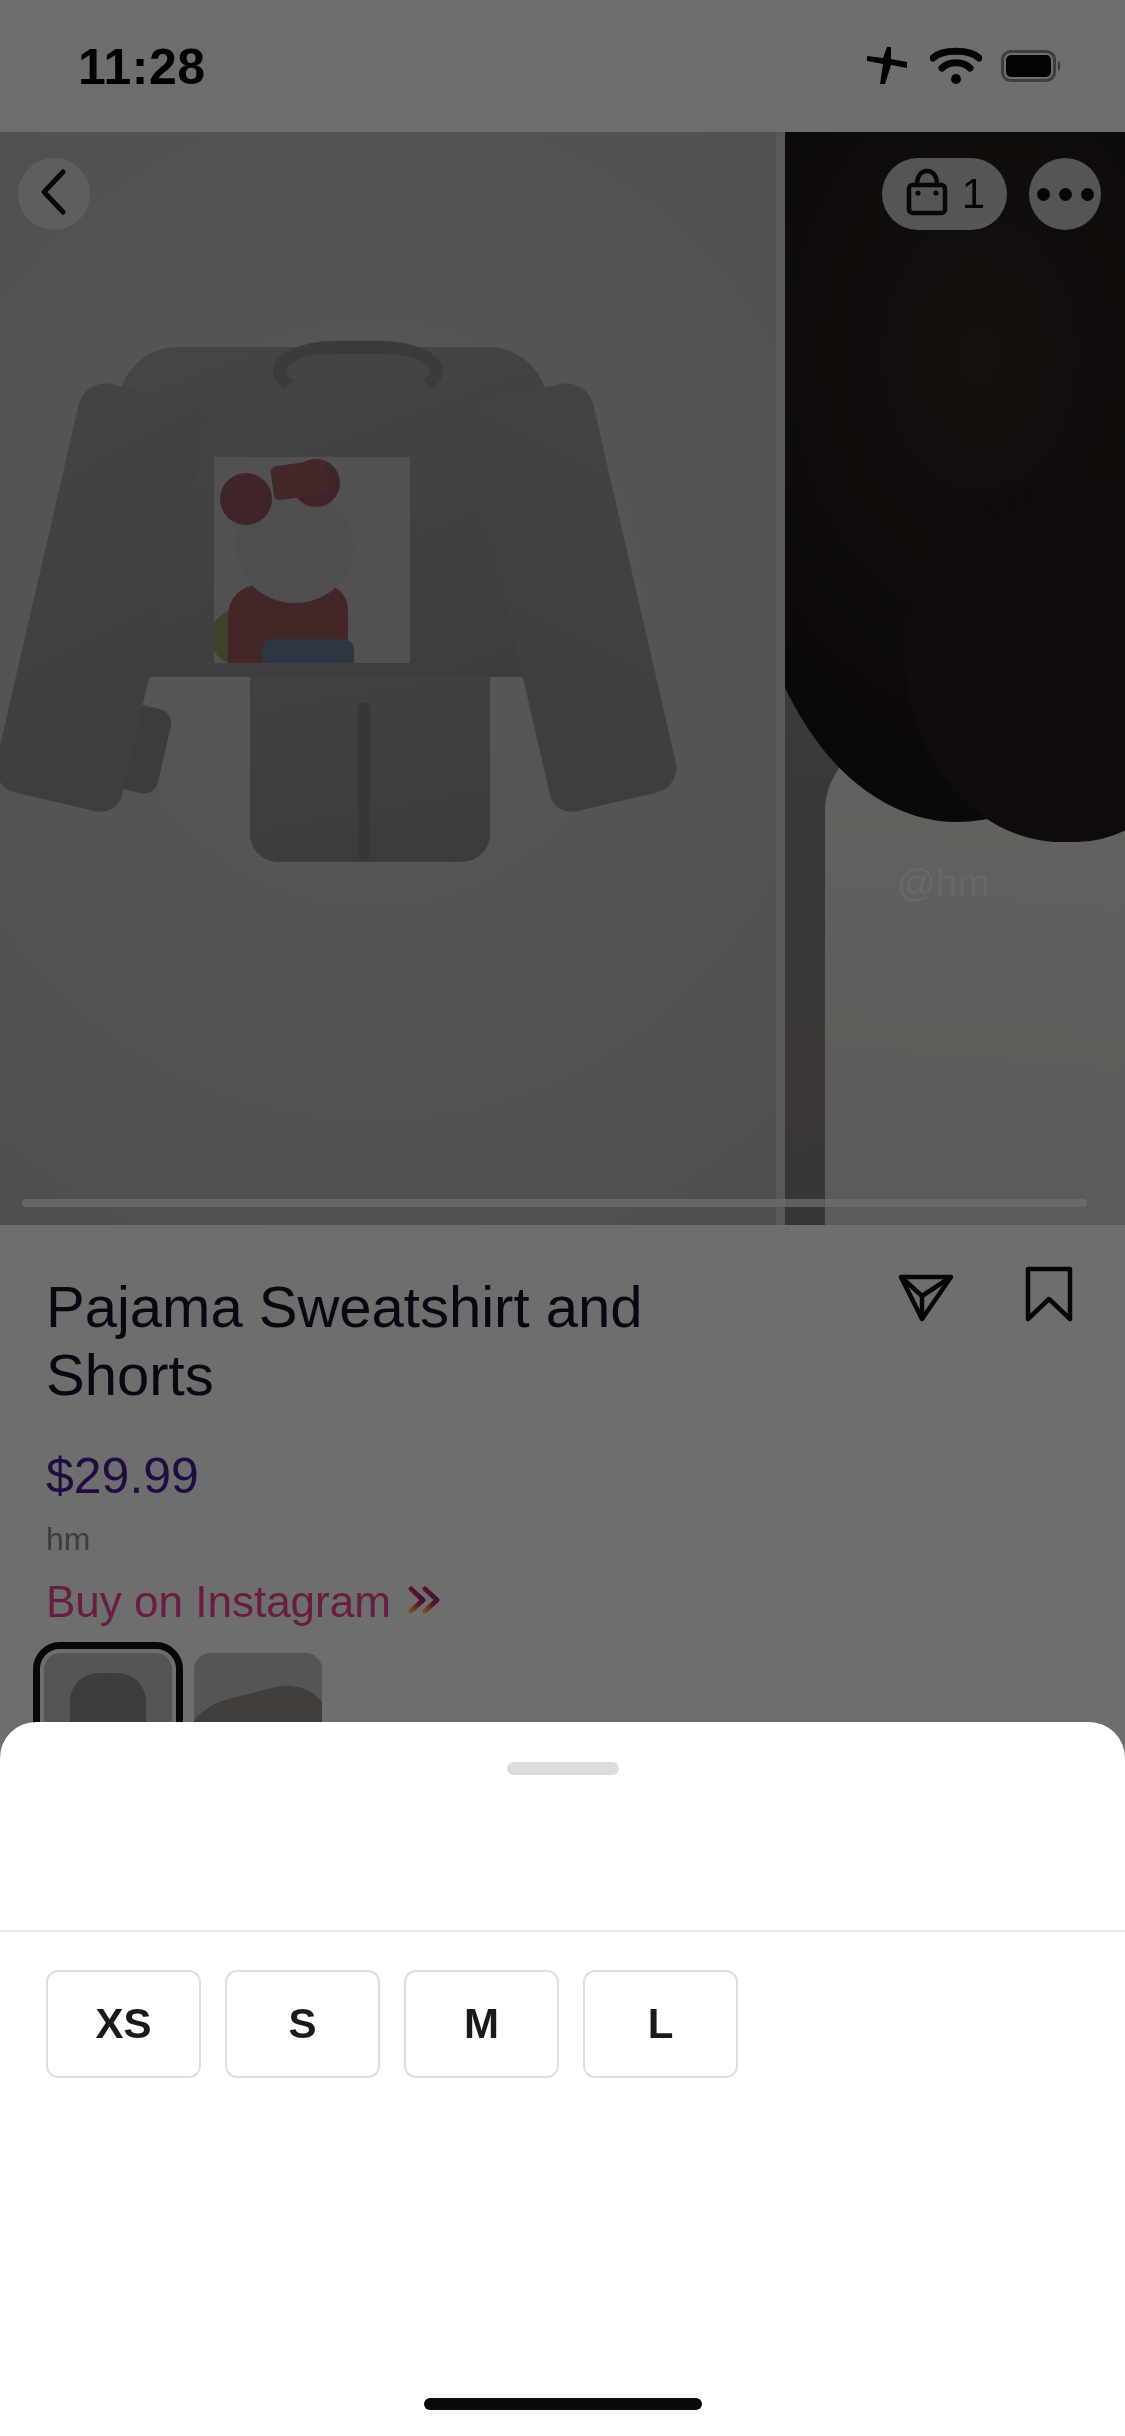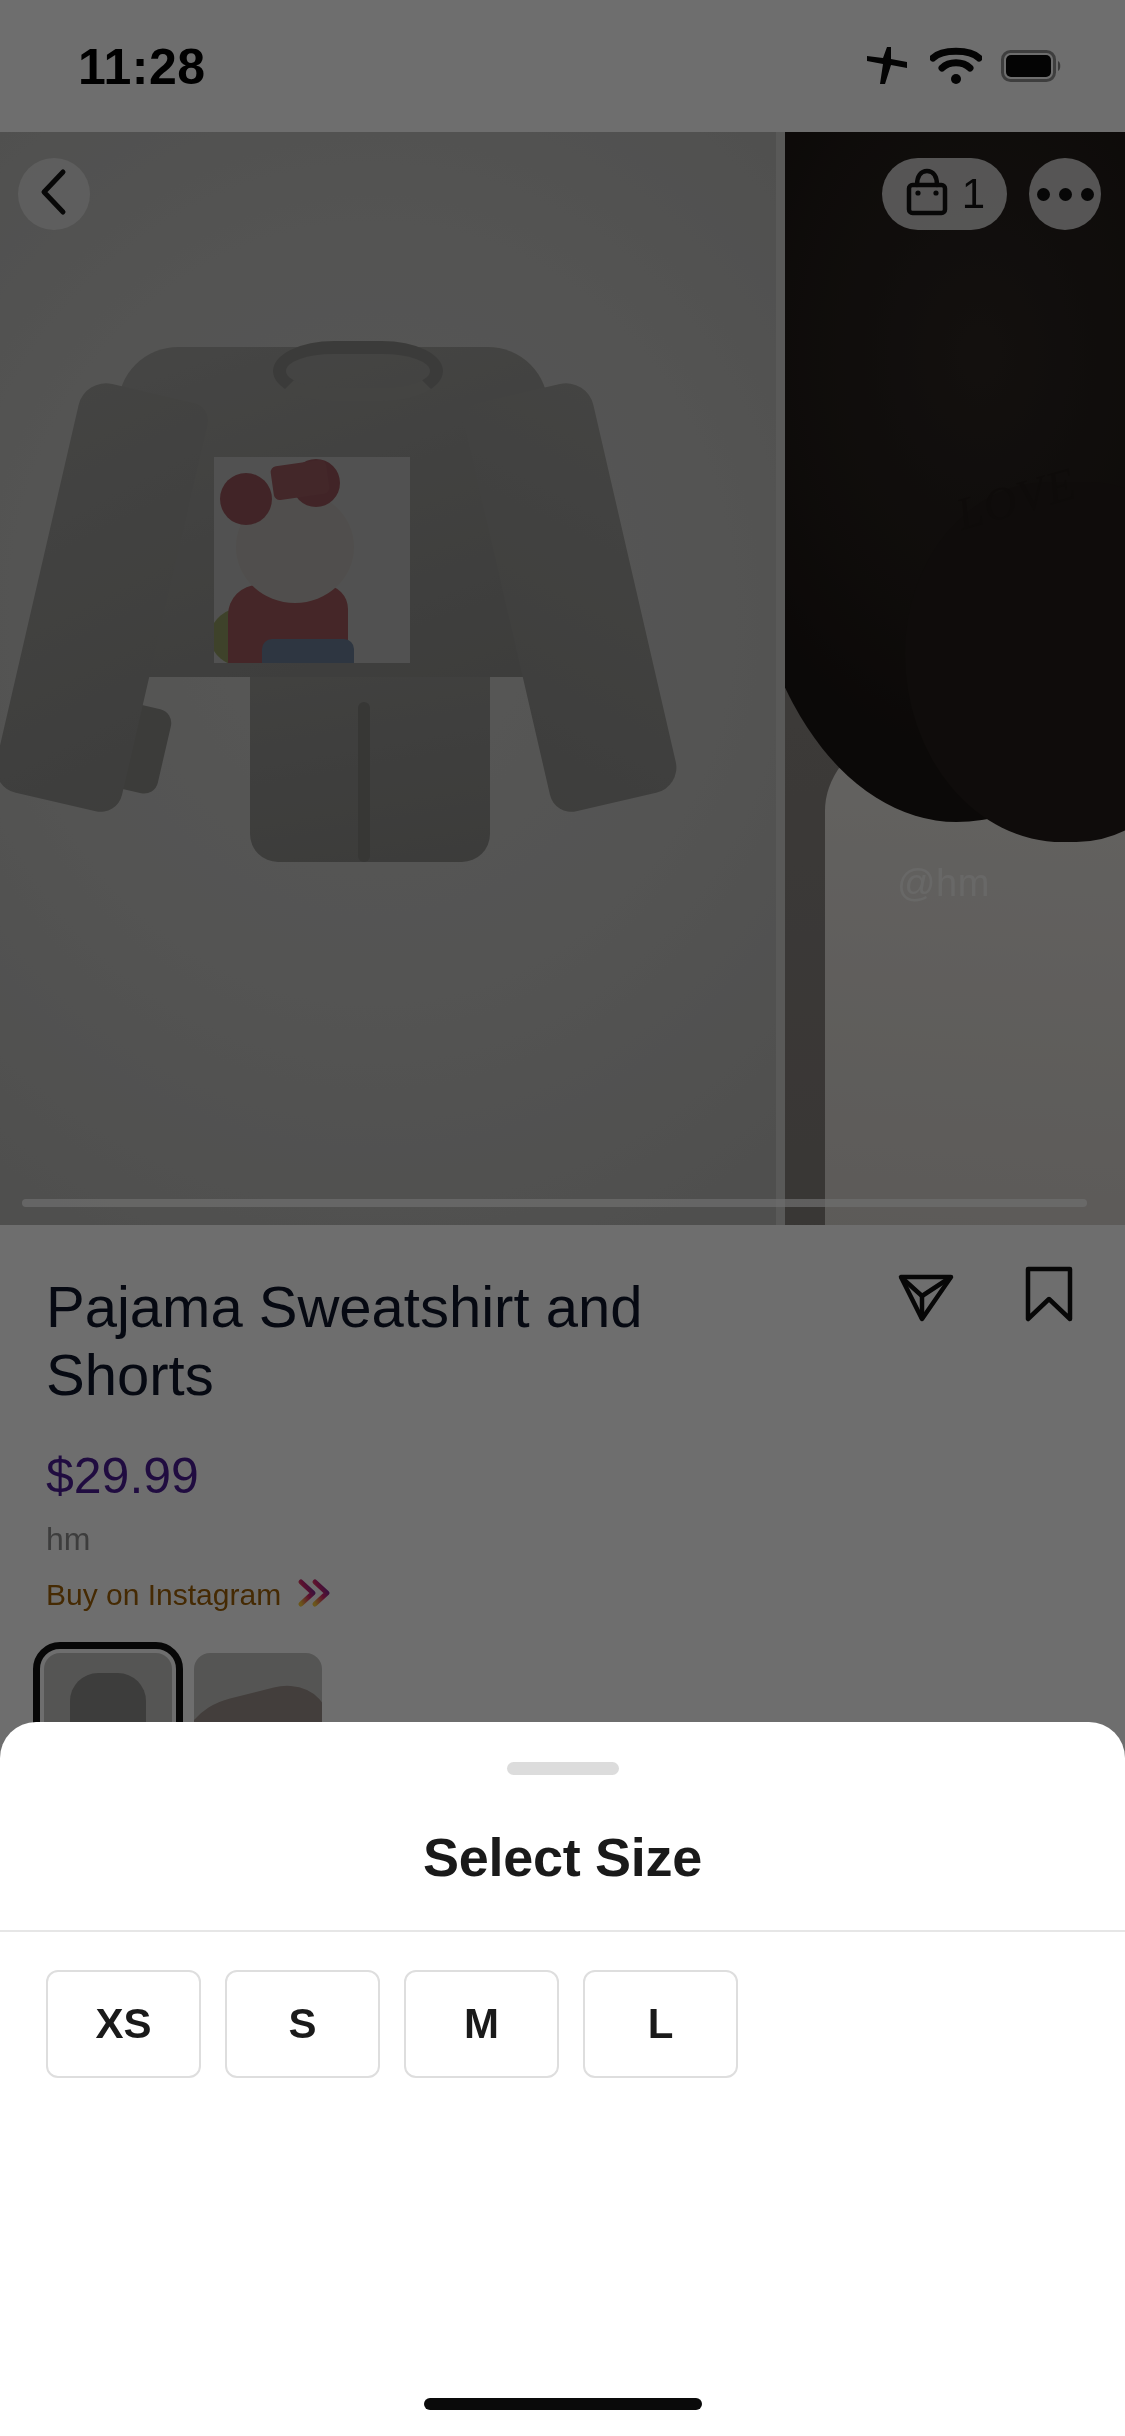--- a/index.html
+++ b/index.html
@@ -188,21 +188,21 @@
     font-size:50px; color:#4c1d95; font-weight:400;
   }
   #product-brand {
     position:absolute; left:46px; top:296px;
     font-size:32px; color:#8e8e8e;
   }
   #buy-row {
     position:absolute; left:46px; top:352px;
     display:flex; align-items:center; gap:14px;
   }
-  #buy-label { font-size:30px; color:#a16207; }
+  #buy-label { font-size:44px; color:#ec4899; }
   #product-actions {
     position:absolute; right:48px; top:38px;
     display:flex; align-items:center; gap:64px;
   }
   #thumb-strip {
     position:absolute; left:44px; top:428px;
     display:flex; gap:22px;
   }
   .thumb {
     width:128px; height:128px; border-radius:16px;
@@ -399,21 +399,20 @@
         <path d="M57,11 C60,12 60,20 57,21 Z" fill="#0a0a0a" opacity="0.5"></path>
       </svg>
     </span>
   </div>
 </div>
 
 <div id="scrim"></div>
 
 <div id="size-sheet">
   <div id="sheet-grabber"></div>
-  <div id="sheet-title">Select Size</div>
   <div id="sheet-divider"></div>
 
   <div id="size-grid">
     <div class="size-option">XS</div>
     <div class="size-option">S</div>
     <div class="size-option">M</div>
     <div class="size-option">L</div>
   </div>
 
   <div id="home-indicator"></div>

